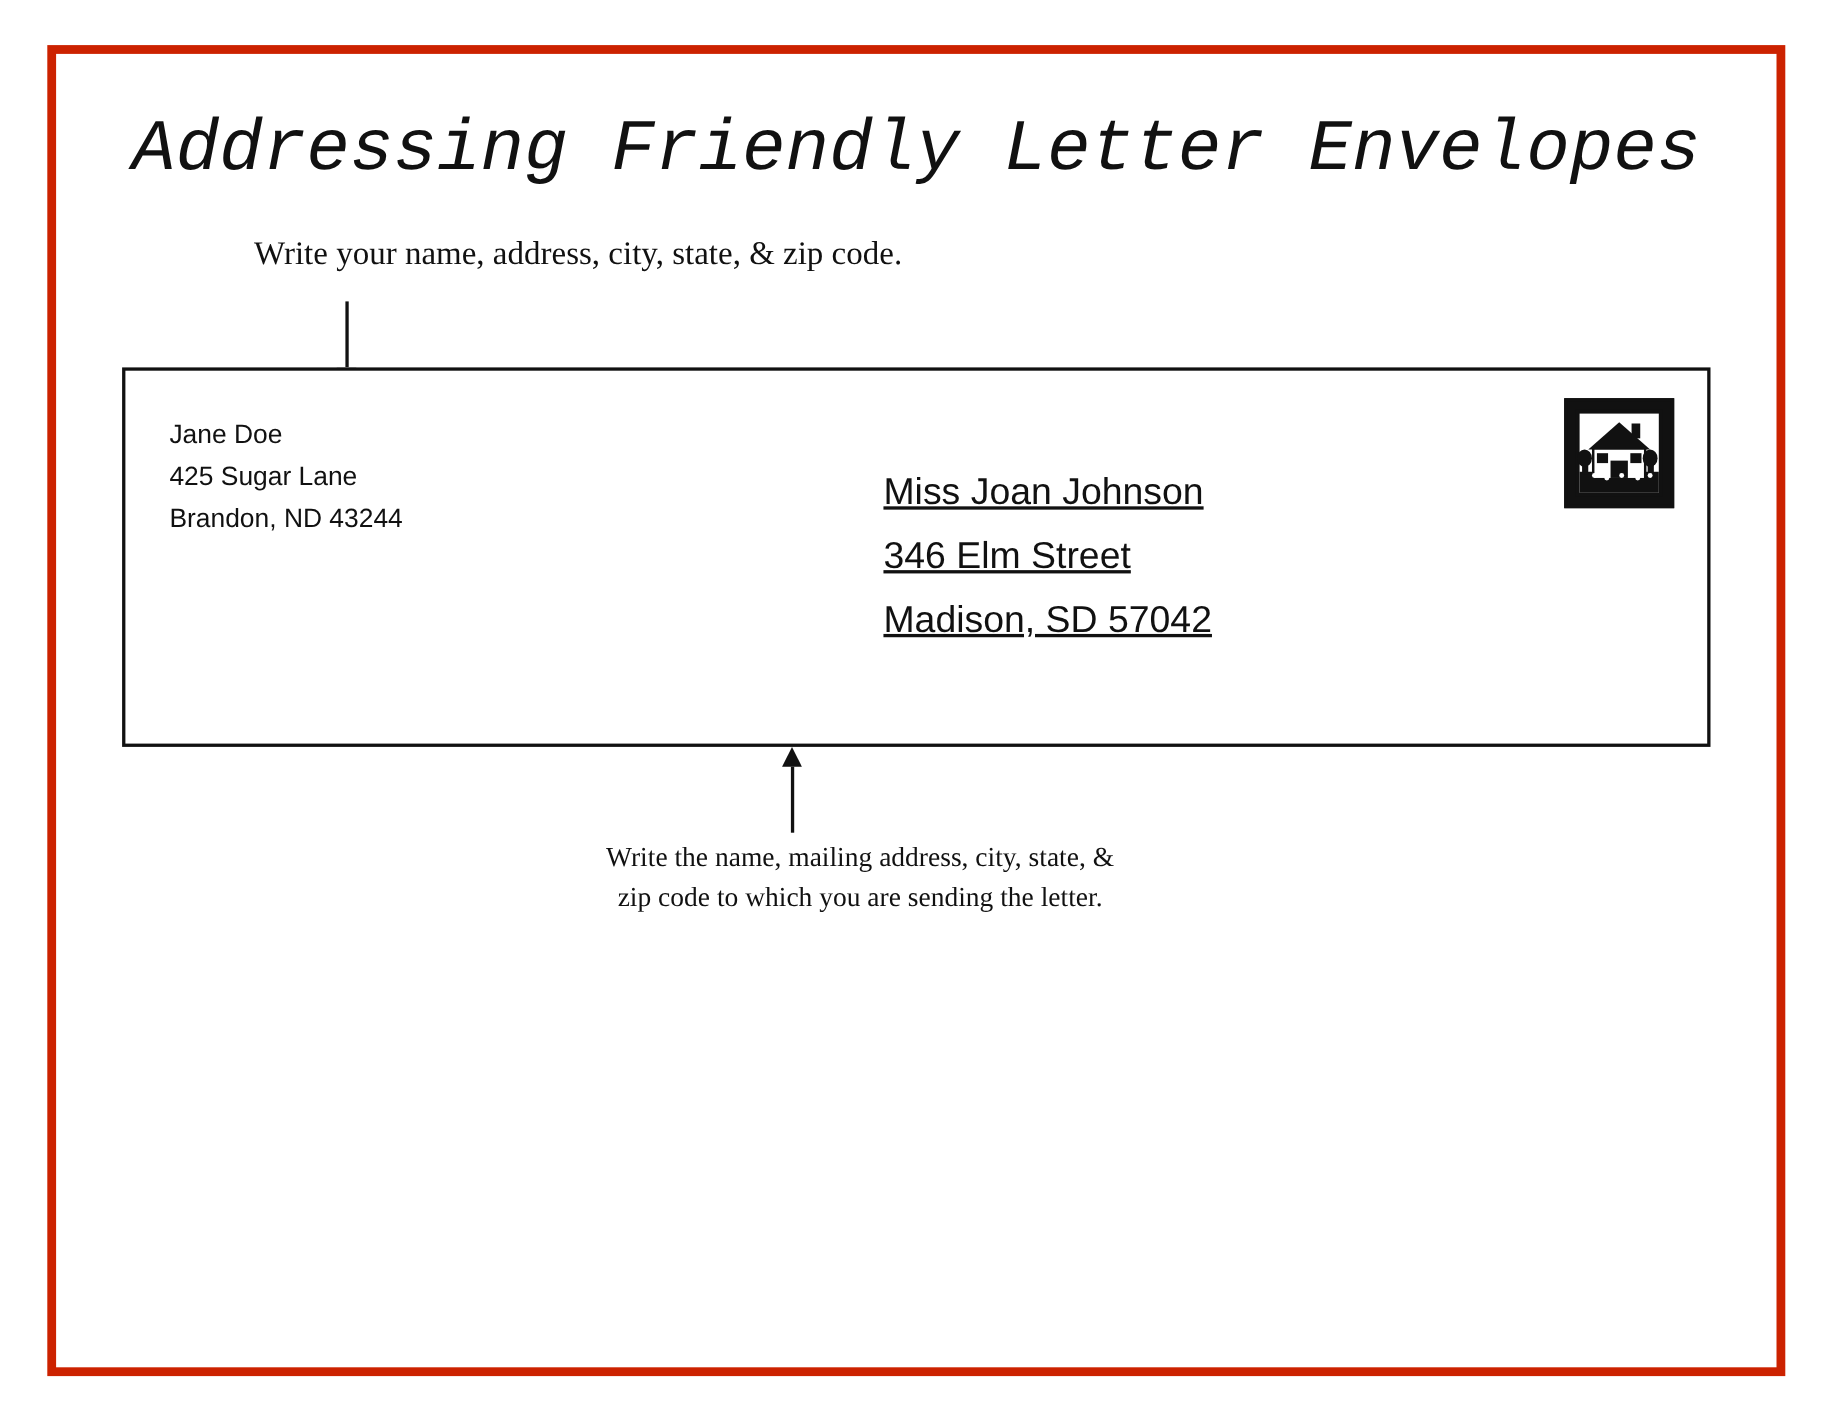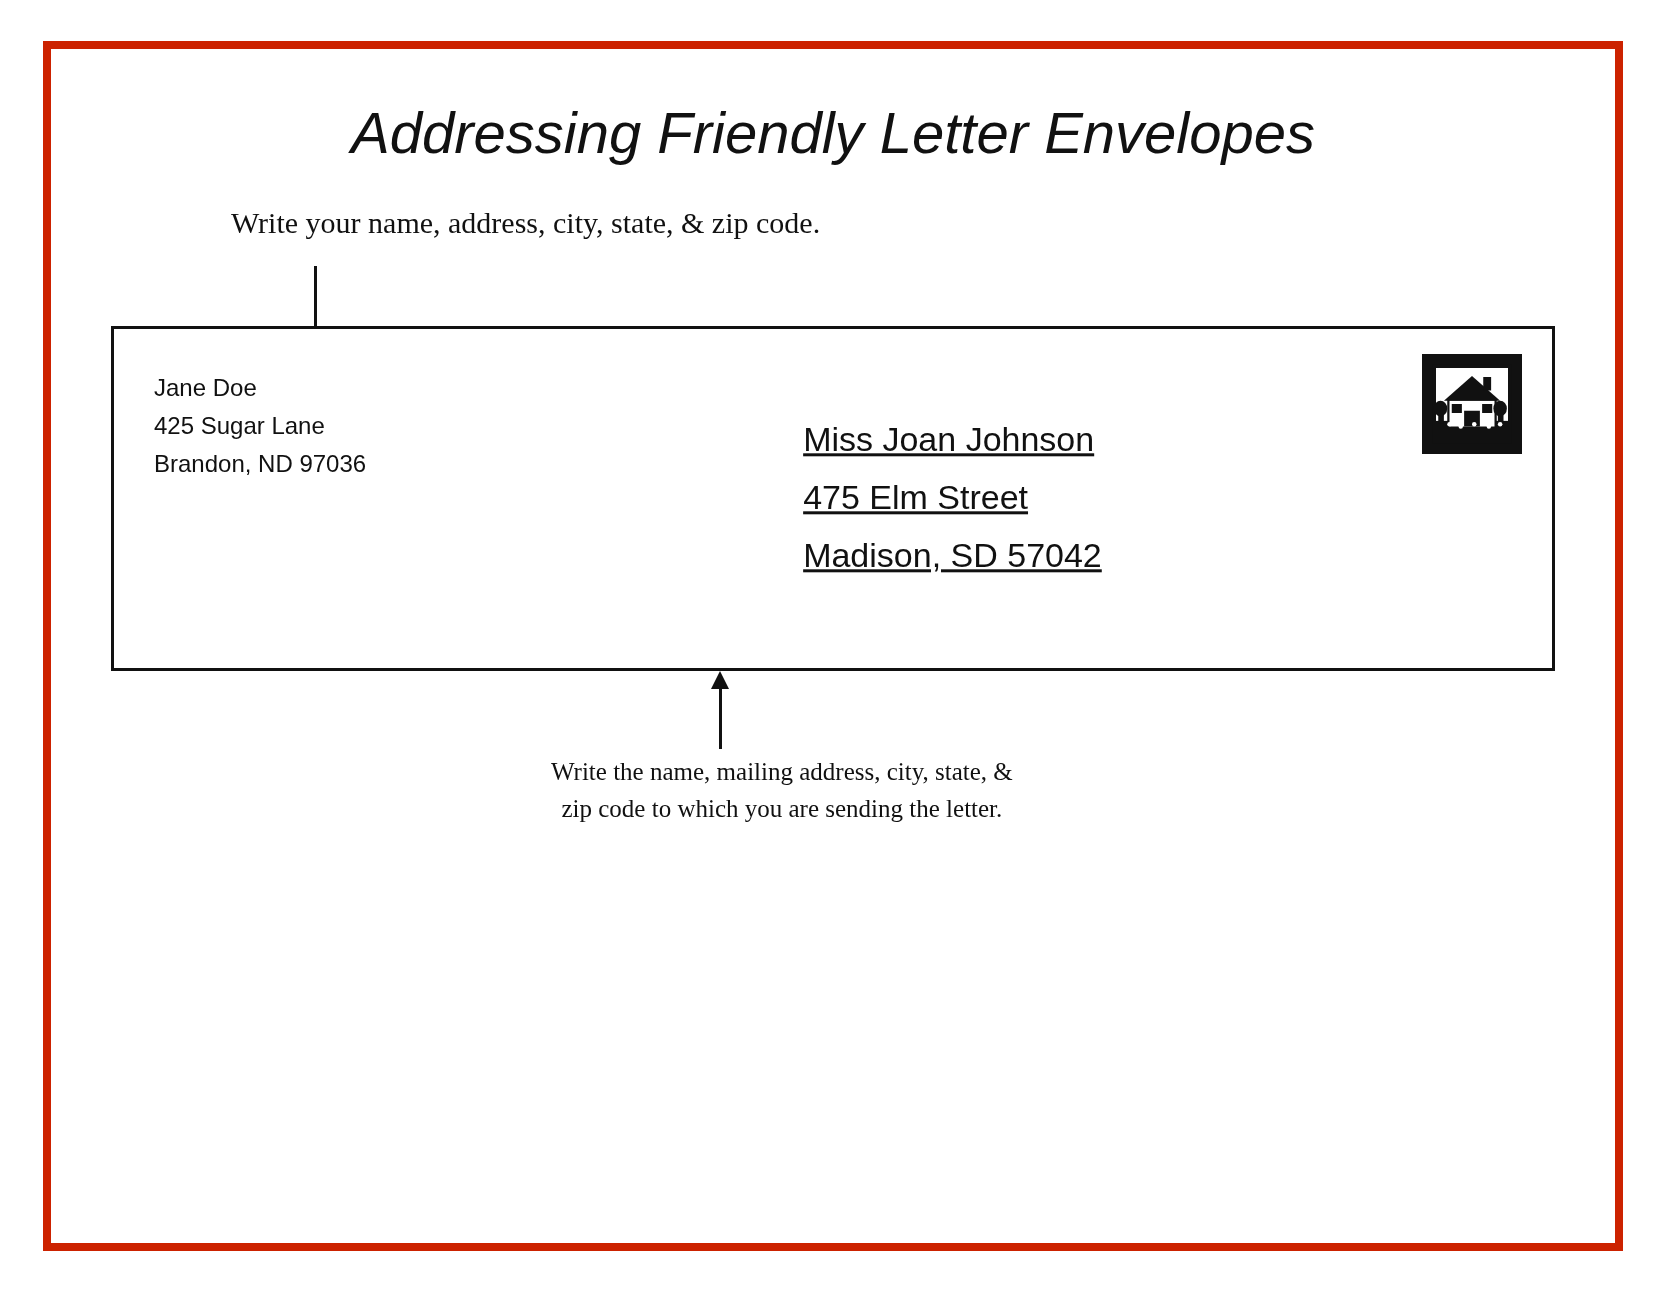--- a/index.html
+++ b/index.html
@@ -20,22 +20,22 @@
       border: 8px solid #cc2200;
       background: #fff;
       position: relative;
       display: flex;
       flex-direction: column;
       align-items: center;
       padding: 30px 60px 30px 60px;
     }
 
     .page-title {
-      font-family: Liberation Sans, sans-serif;
-      font-size: 58px;
+      font-family: Liberation Mono, monospace;
+      font-size: 66px;
       font-style: italic;
       color: #111;
       margin-top: 20px;
       margin-bottom: 40px;
       text-align: center;
       font-weight: normal;
     }
 
     .top-annotation-area {
       width: 100%;
@@ -183,21 +183,21 @@
       <div class="arrow-down-line"></div>
       <div class="arrow-down-head"></div>
     </div>
   </div>
 
   <div class="envelope">
 
     <div class="return-address">
       <div>Jane Doe</div>
       <div>425 Sugar Lane</div>
-      <div>Brandon, ND  97036</div>
+      <div>Brandon, ND  43244</div>
     </div>
 
     <div class="stamp-area">
       <svg class="stamp-svg" viewBox="0 0 80 80" xmlns="http://www.w3.org/2000/svg">
 
         <rect x="5" y="5" width="70" height="70" fill="#111"></rect>
 
         <rect x="8" y="8" width="64" height="64" fill="#fff"></rect>
 
         <rect x="8" y="55" width="64" height="17" fill="#111"></rect>
@@ -225,21 +225,21 @@
         <circle cx="20" cy="58" r="2" fill="#fff"></circle>
         <circle cx="30" cy="60" r="2" fill="#fff"></circle>
         <circle cx="42" cy="58" r="2" fill="#fff"></circle>
         <circle cx="55" cy="60" r="2" fill="#fff"></circle>
         <circle cx="65" cy="58" r="2" fill="#fff"></circle>
       </svg>
     </div>
 
     <div class="recipient-address">
       <div>Miss Joan Johnson</div>
-      <div>475 Elm Street</div>
+      <div>346 Elm Street</div>
       <div>Madison, SD  57042</div>
     </div>
 
   </div>
 
   <div class="bottom-annotation-area">
     <div class="arrow-up">
       <div class="arrow-up-head"></div>
       <div class="arrow-up-line"></div>
     </div>

